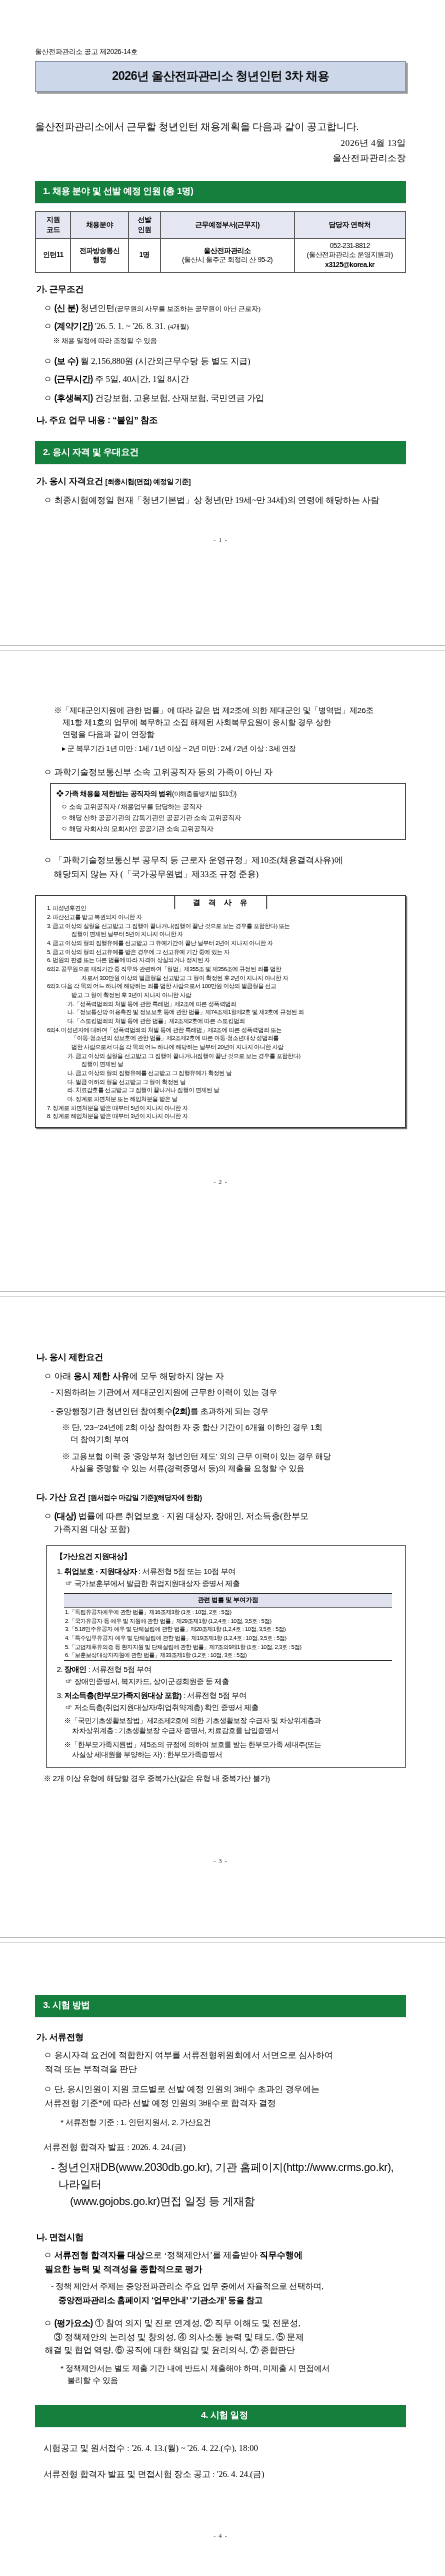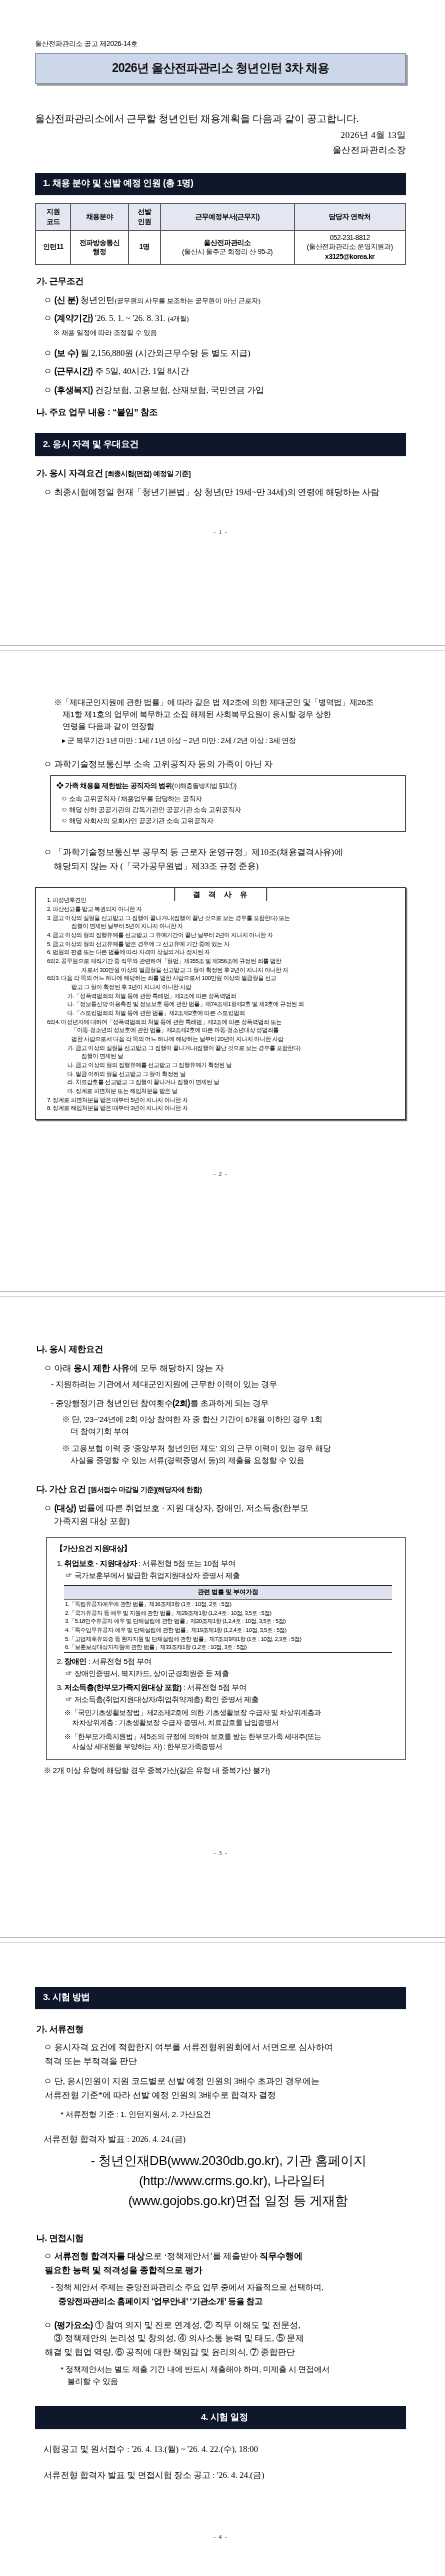--- a/index.html
+++ b/index.html
@@ -12,21 +12,21 @@
     width: 445px;
     color: #000;
   }
   .doc {
     width: 445px;
     position: relative;
   }
   .page {
     width: 441px;
     box-sizing: border-box;
-    padding: 0 35px;
+    padding: 8px 35px;
     background: #fff;
     position: relative;
     overflow: hidden;
   }
   .page-sep {
     width: 445px;
     height: 6px;
     background: #ffffff;
     border-top: 0.6px solid #bdbdbd;
     border-bottom: 0.6px solid #d8d8d8;
@@ -65,21 +65,21 @@
   .intro-right {
     text-align: right;
     font-size: 9px;
     margin-top: 3.6px;
     letter-spacing: 0.2px;
   }
   .intro-right.tight { margin-top: 1.2px; }
 
   
   .sec {
-    background: #0f172a;
+    background: #15803d;
     color: #ffffff;
     font-family: "Liberation Sans", sans-serif;
     font-weight: bold;
     font-size: 9px;
     letter-spacing: -0.2px;
     padding: 4.3px 0 4.9px 8px;
     margin: 16px 0 0 0;
     border-bottom: 1.8px solid #e9e9ef;
   }
 
@@ -136,21 +136,21 @@
     line-height: 1.52;
   }
   .dash {
     font-size: 8.3px;
     letter-spacing: -0.2px;
     margin: 4.9px 0 0 16px;
     text-indent: -7.3px;
     padding-left: 7.3px;
     line-height: 1.5;
   }
-  .dash.sansy { font-family: "Liberation Sans", sans-serif; font-size: 13px; text-align: center; }
+  .dash.sansy { font-family: "Liberation Sans", sans-serif; font-size: 11px; }
   .tri {
     font-family: "Liberation Sans", sans-serif;
     font-size: 7.4px;
     letter-spacing: -0.3px;
     margin: 2.4px 0 0 27px;
     text-indent: -6.7px;
     padding-left: 6.7px;
   }
   .pg {
     text-align: center;

